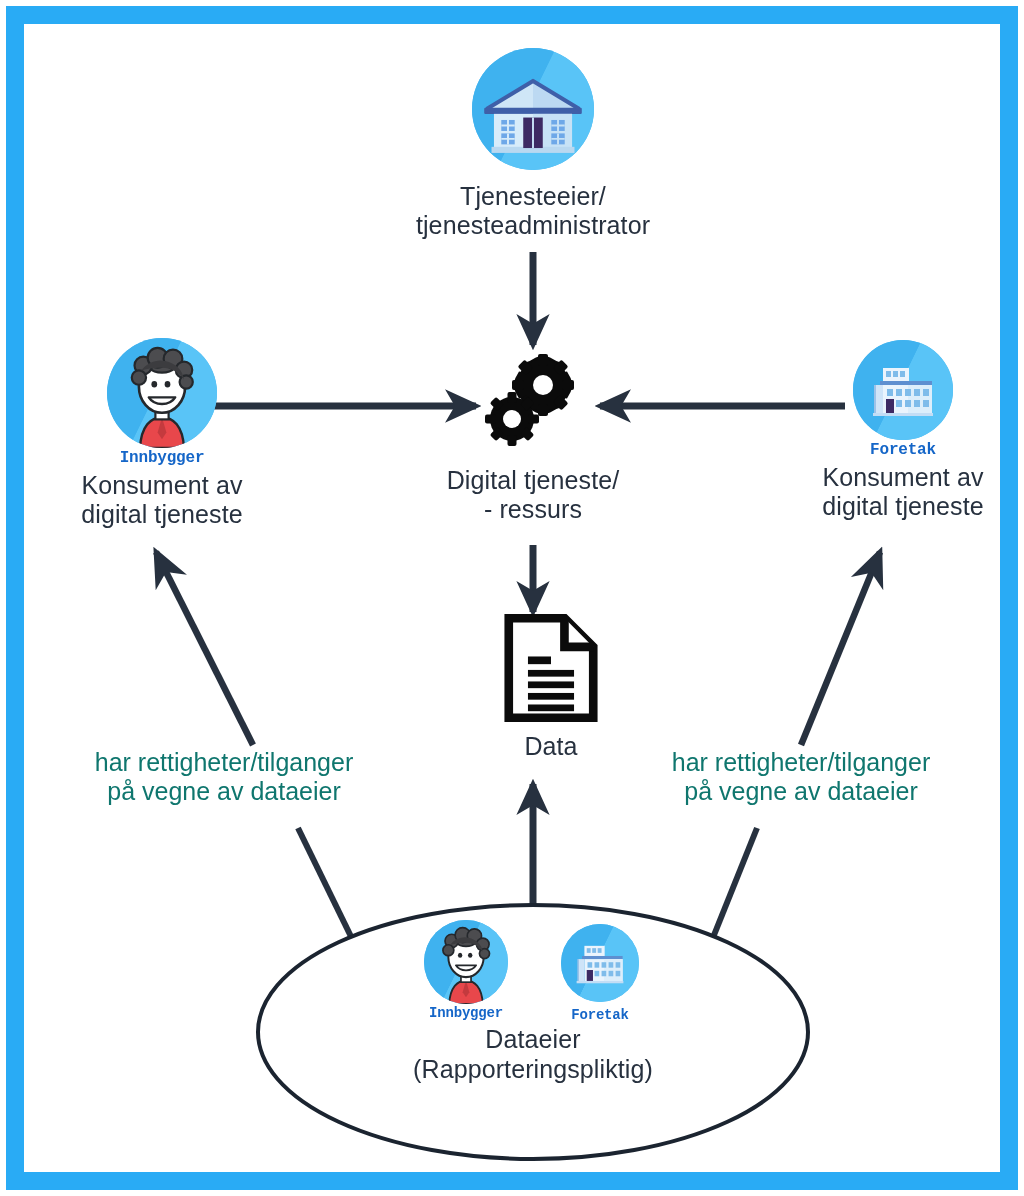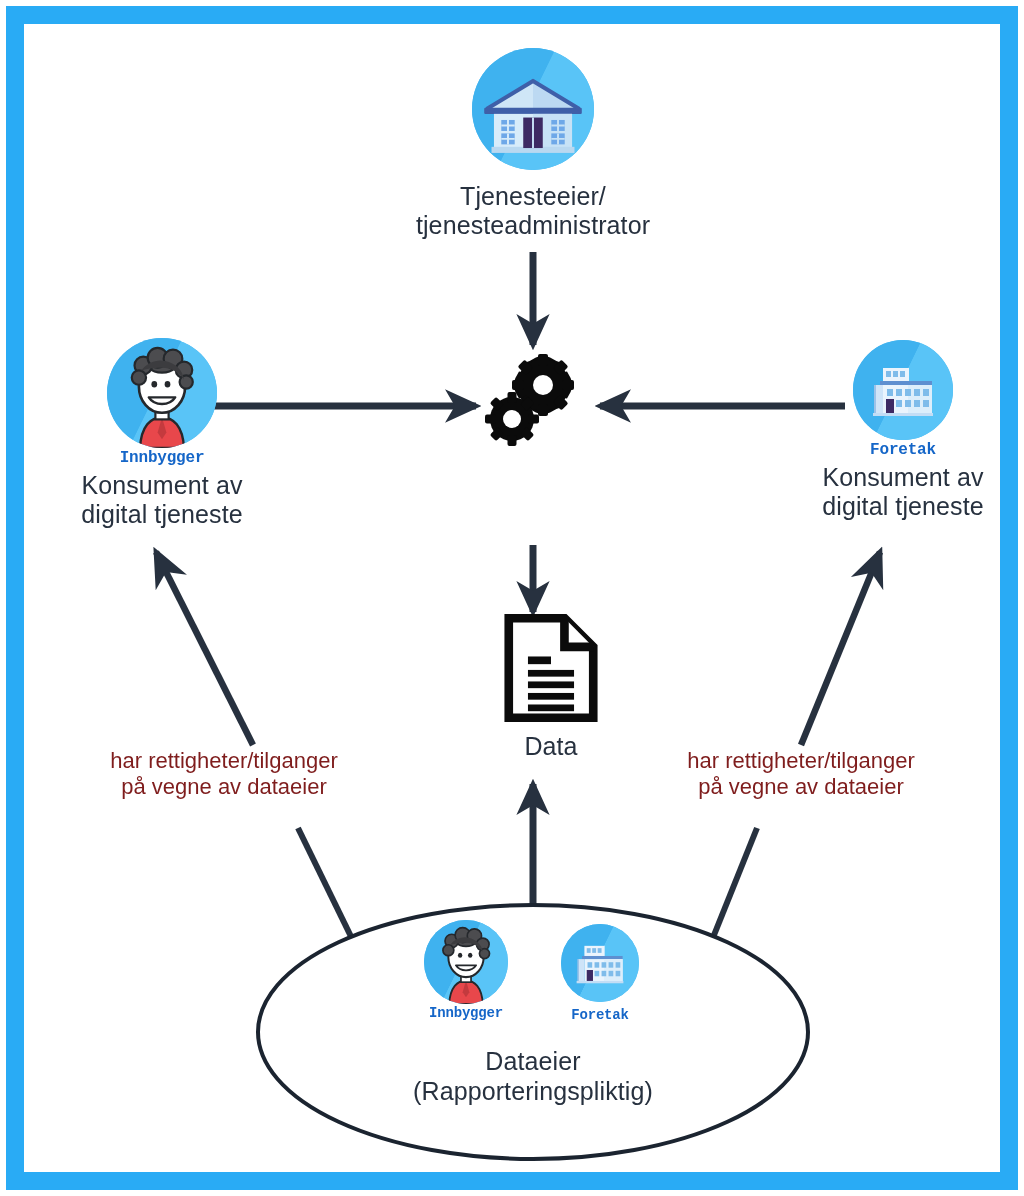--- a/index.html
+++ b/index.html
@@ -57,22 +57,22 @@
     line-height: 1.1;
     letter-spacing: -0.2px;
     margin-top: 2px;
     font-family: Liberation Mono, monospace;
   }
   .badge.small {
     font-size: 14px;
   }
   .edge-label {
     position: absolute;
-    color: #7f1d1d;
-    font-size: 22px;
+    color: #0f766e;
+    font-size: 25px;
     line-height: 1.17;
     white-space: pre-line;
     text-align: center;
     background: #ffffff;
   }
   
   .circ {
     position: relative;
     border-radius: 50%;
     overflow: hidden;
@@ -276,20 +276,22 @@
             <rect x="16" y="-4.5" width="11" height="9" rx="2"></rect>
             <rect x="-4.5" y="-27" width="9" height="11" rx="2" transform="rotate(45)"></rect>
             <rect x="-4.5" y="16" width="9" height="11" rx="2" transform="rotate(45)"></rect>
             <rect x="-27" y="-4.5" width="11" height="9" rx="2" transform="rotate(45)"></rect>
             <rect x="16" y="-4.5" width="11" height="9" rx="2" transform="rotate(45)"></rect>
           </g>
           <circle cx="0" cy="0" r="9" fill="#ffffff"></circle>
         </g>
       </svg>
     </div>
+    <div class="caption" style="margin-top:10px;">Digital tjeneste/
+- ressurs</div>
   </div>
 
   <div class="node" style="left:451px; top:614px; width:200px;">
     <div class="docwrap">
       <svg viewBox="0 0 100 112" width="96" height="108" xmlns="http://www.w3.org/2000/svg">
         <path d="M6 4 L64 4 L94 34 L94 108 L6 108 Z" fill="#ffffff" stroke="#0b0b0b" stroke-width="9" stroke-linejoin="miter"></path>
         <path d="M64 4 L64 34 L94 34" fill="#ffffff" stroke="#0b0b0b" stroke-width="9" stroke-linejoin="miter"></path>
         <rect x="26" y="44" width="24" height="8" fill="#0b0b0b"></rect>
         <rect x="26" y="58" width="48" height="7" fill="#0b0b0b"></rect>
         <rect x="26" y="70" width="48" height="7" fill="#0b0b0b"></rect>
@@ -359,19 +361,19 @@
             <rect x="61" y="60" width="6" height="7" fill="#7fbcea"></rect>
             <rect x="70" y="60" width="6" height="7" fill="#7fbcea"></rect>
             <rect x="33" y="59" width="8" height="15" fill="#3d2a63"></rect>
             <rect x="20" y="73" width="60" height="3" fill="#c3ddf5"></rect>
           </svg>
         </div>
         <div class="badge small" style="margin-top:6px;">Foretak</div>
       </div>
 
     </div>
-    <div class="caption" style="margin-top:24px;">Dataeier
+    <div class="caption" style="margin-top:2px;">Dataeier
 (Rapporteringspliktig)</div>
   </div>
 
   <div id="frame"></div>
 
 </div>
 
 </body></html>

